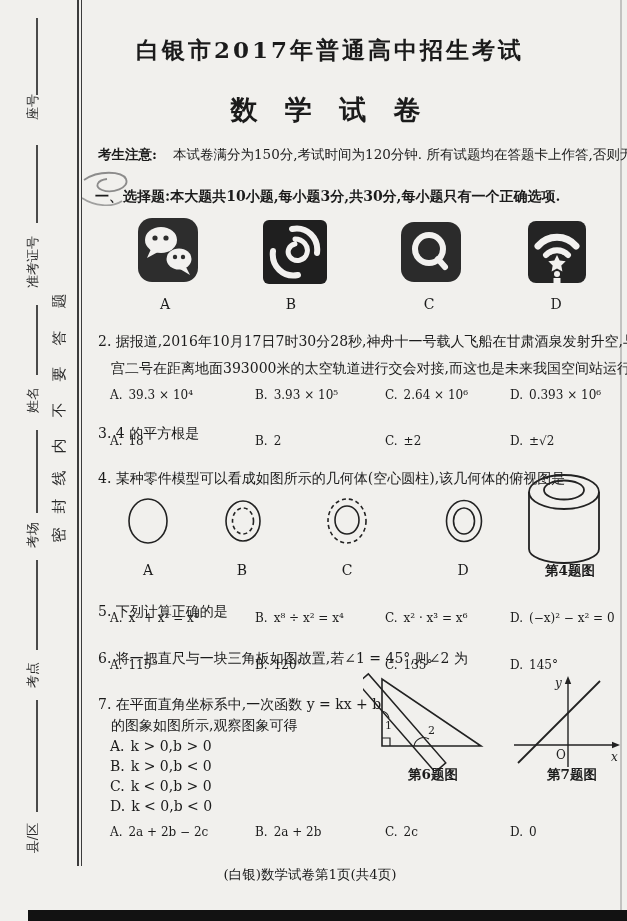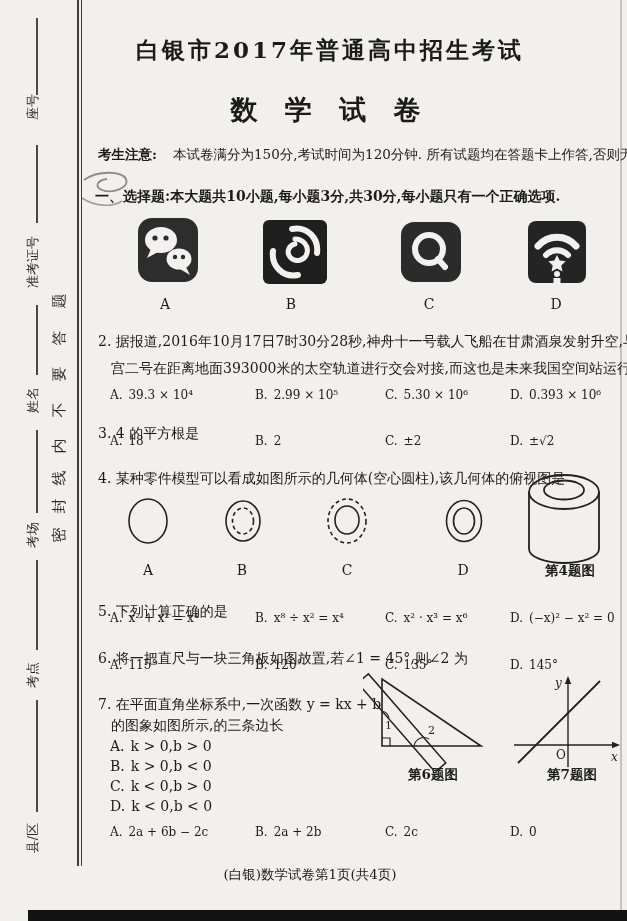--- a/index.html
+++ b/index.html
@@ -150,22 +150,22 @@
 
     <span class="icl icl-a">A</span>
     <span class="icl icl-b">B</span>
     <span class="icl icl-c">C</span>
     <span class="icl icl-d">D</span>
 
     <p class="t q2l1">2. 据报道,2016年10月17日7时30分28秒,神舟十一号载人飞船在甘肃酒泉发射升空,与天</p>
     <p class="t q2l2">宫二号在距离地面393000米的太空轨道进行交会对接,而这也是未来我国空间站运行的轨</p>
     <div class="opts o2">
       <span><span class="opt-label">A.</span><span>39.3 × 10⁴</span></span>
-      <span><span class="opt-label">B.</span><span>2.99 × 10⁵</span></span>
-      <span><span class="opt-label">C.</span><span>5.30 × 10⁶</span></span>
+      <span><span class="opt-label">B.</span><span>3.93 × 10⁵</span></span>
+      <span><span class="opt-label">C.</span><span>2.64 × 10⁶</span></span>
       <span><span class="opt-label">D.</span><span>0.393 × 10⁶</span></span>
     </div>
 
     <p class="t q3t">3. 4 的平方根是</p>
     <div class="opts o3">
       <span><span class="opt-label">A.</span><span>18</span></span>
       <span><span class="opt-label">B.</span><span>2</span></span>
       <span><span class="opt-label">C.</span><span>±2</span></span>
       <span><span class="opt-label">D.</span><span>±√2</span></span>
     </div>
@@ -207,21 +207,21 @@
     <div class="opts o6">
       <span><span class="opt-label">A.</span><span>115°</span></span>
       <span><span class="opt-label">B.</span><span>120°</span></span>
       <span><span class="opt-label">C.</span><span>135°</span></span>
       <span><span class="opt-label">D.</span><span>145°</span></span>
     </div>
 
     <p class="t q7l1">
       <span>7. 在平面直角坐标系中,一次函数 </span><span class="it">y = kx + b</span>
     </p>
-    <p class="t q7l2">的图象如图所示,的三条边长</p>
+    <p class="t q7l2">的图象如图所示,观察图象可得</p>
     <p class="t q7a"><span class="opt-label">A.</span><span class="it">k &gt; 0,b &gt; 0</span></p>
     <p class="t q7b"><span class="opt-label">B.</span><span class="it">k &gt; 0,b &lt; 0</span></p>
     <p class="t q7c"><span class="opt-label">C.</span><span class="it">k &lt; 0,b &gt; 0</span></p>
     <p class="t q7d"><span class="opt-label">D.</span><span class="it">k &lt; 0,b &lt; 0</span></p>
 
     <svg class="fig6" width="140" height="100" viewBox="0 0 140 100">
       <path d="M19 8 L19 75 L118 75 Z" fill="none" stroke="#222" stroke-width="1.6"></path>
       <path d="M19 67 L27 67 L27 75" fill="none" stroke="#222" stroke-width="1.2"></path>
       <g transform="translate(4,12) rotate(49)">
         <rect x="-6" y="-7" width="118" height="14" fill="none" stroke="#222" stroke-width="1.5"></rect>
@@ -239,21 +239,21 @@
       <line x1="60" y1="96" x2="60" y2="10" stroke="#222" stroke-width="1.4"></line>
       <path d="M60 5 l-3.2 8 h6.4 z" fill="#222"></path>
       <line x1="10" y1="92" x2="92" y2="10" stroke="#222" stroke-width="1.8"></line>
       <text x="47" y="16" font-size="12" font-style="italic" fill="#222">y</text>
       <text x="103" y="90" font-size="12" font-style="italic" fill="#222">x</text>
       <text x="48" y="88" font-size="12" fill="#222">O</text>
     </svg>
     <span class="fig-cap cap7">第7题图</span>
 
     <div class="opts o8">
-      <span><span class="opt-label">A.</span><span class="it">2a + 6b − 2c</span></span>
+      <span><span class="opt-label">A.</span><span class="it">2a + 2b − 2c</span></span>
       <span><span class="opt-label">B.</span><span class="it">2a + 2b</span></span>
       <span><span class="opt-label">C.</span><span class="it">2c</span></span>
       <span><span class="opt-label">D.</span><span>0</span></span>
     </div>
 
     <p class="footer">(白银)数学试卷第1页(共4页)</p>
   </div>
 </div>
 
 </body></html>

